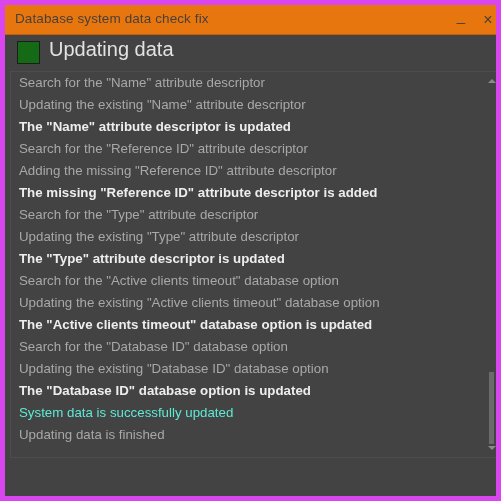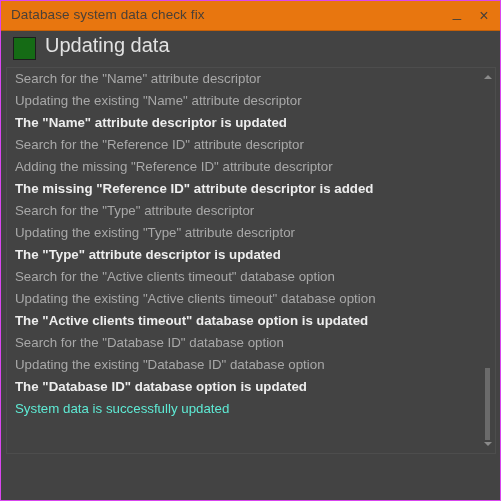--- a/index.html
+++ b/index.html
@@ -10,21 +10,21 @@
   body {
     font-family: "Liberation Sans", sans-serif;
   }
 
   #window {
     position: relative;
     width: 501px;
     height: 501px;
     box-sizing: border-box;
     background: #434343;
-    border: 1px solid #d946ef;
+    border: 5px solid #d946ef;
     overflow: hidden;
   }
 
   
   #titlebar {
     position: absolute;
     left: 0;
     top: 0;
     width: 501px;
     height: 30px;
@@ -220,20 +220,21 @@
         <div class="log-row">Search for the "Type" attribute descriptor</div>
         <div class="log-row">Updating the existing "Type" attribute descriptor</div>
         <div class="log-row bold">The "Type" attribute descriptor is updated</div>
         <div class="log-row">Search for the "Active clients timeout" database option</div>
         <div class="log-row">Updating the existing "Active clients timeout" database option</div>
         <div class="log-row bold">The "Active clients timeout" database option is updated</div>
         <div class="log-row">Search for the "Database ID" database option</div>
         <div class="log-row">Updating the existing "Database ID" database option</div>
         <div class="log-row bold">The "Database ID" database option is updated</div>
         <div class="log-row success">System data is successfully updated</div>
+        <div class="log-row">Updating data is finished</div>
       </div>
 
     <div id="scrollbar">
       <div class="sb-arrow" id="sb-up">
         <div class="arrow-glyph"></div>
       </div>
       <div id="sb-thumb" style="top: 300px; height: 72px;"></div>
       <div class="sb-arrow" id="sb-down">
         <div class="arrow-glyph"></div>
       </div>

